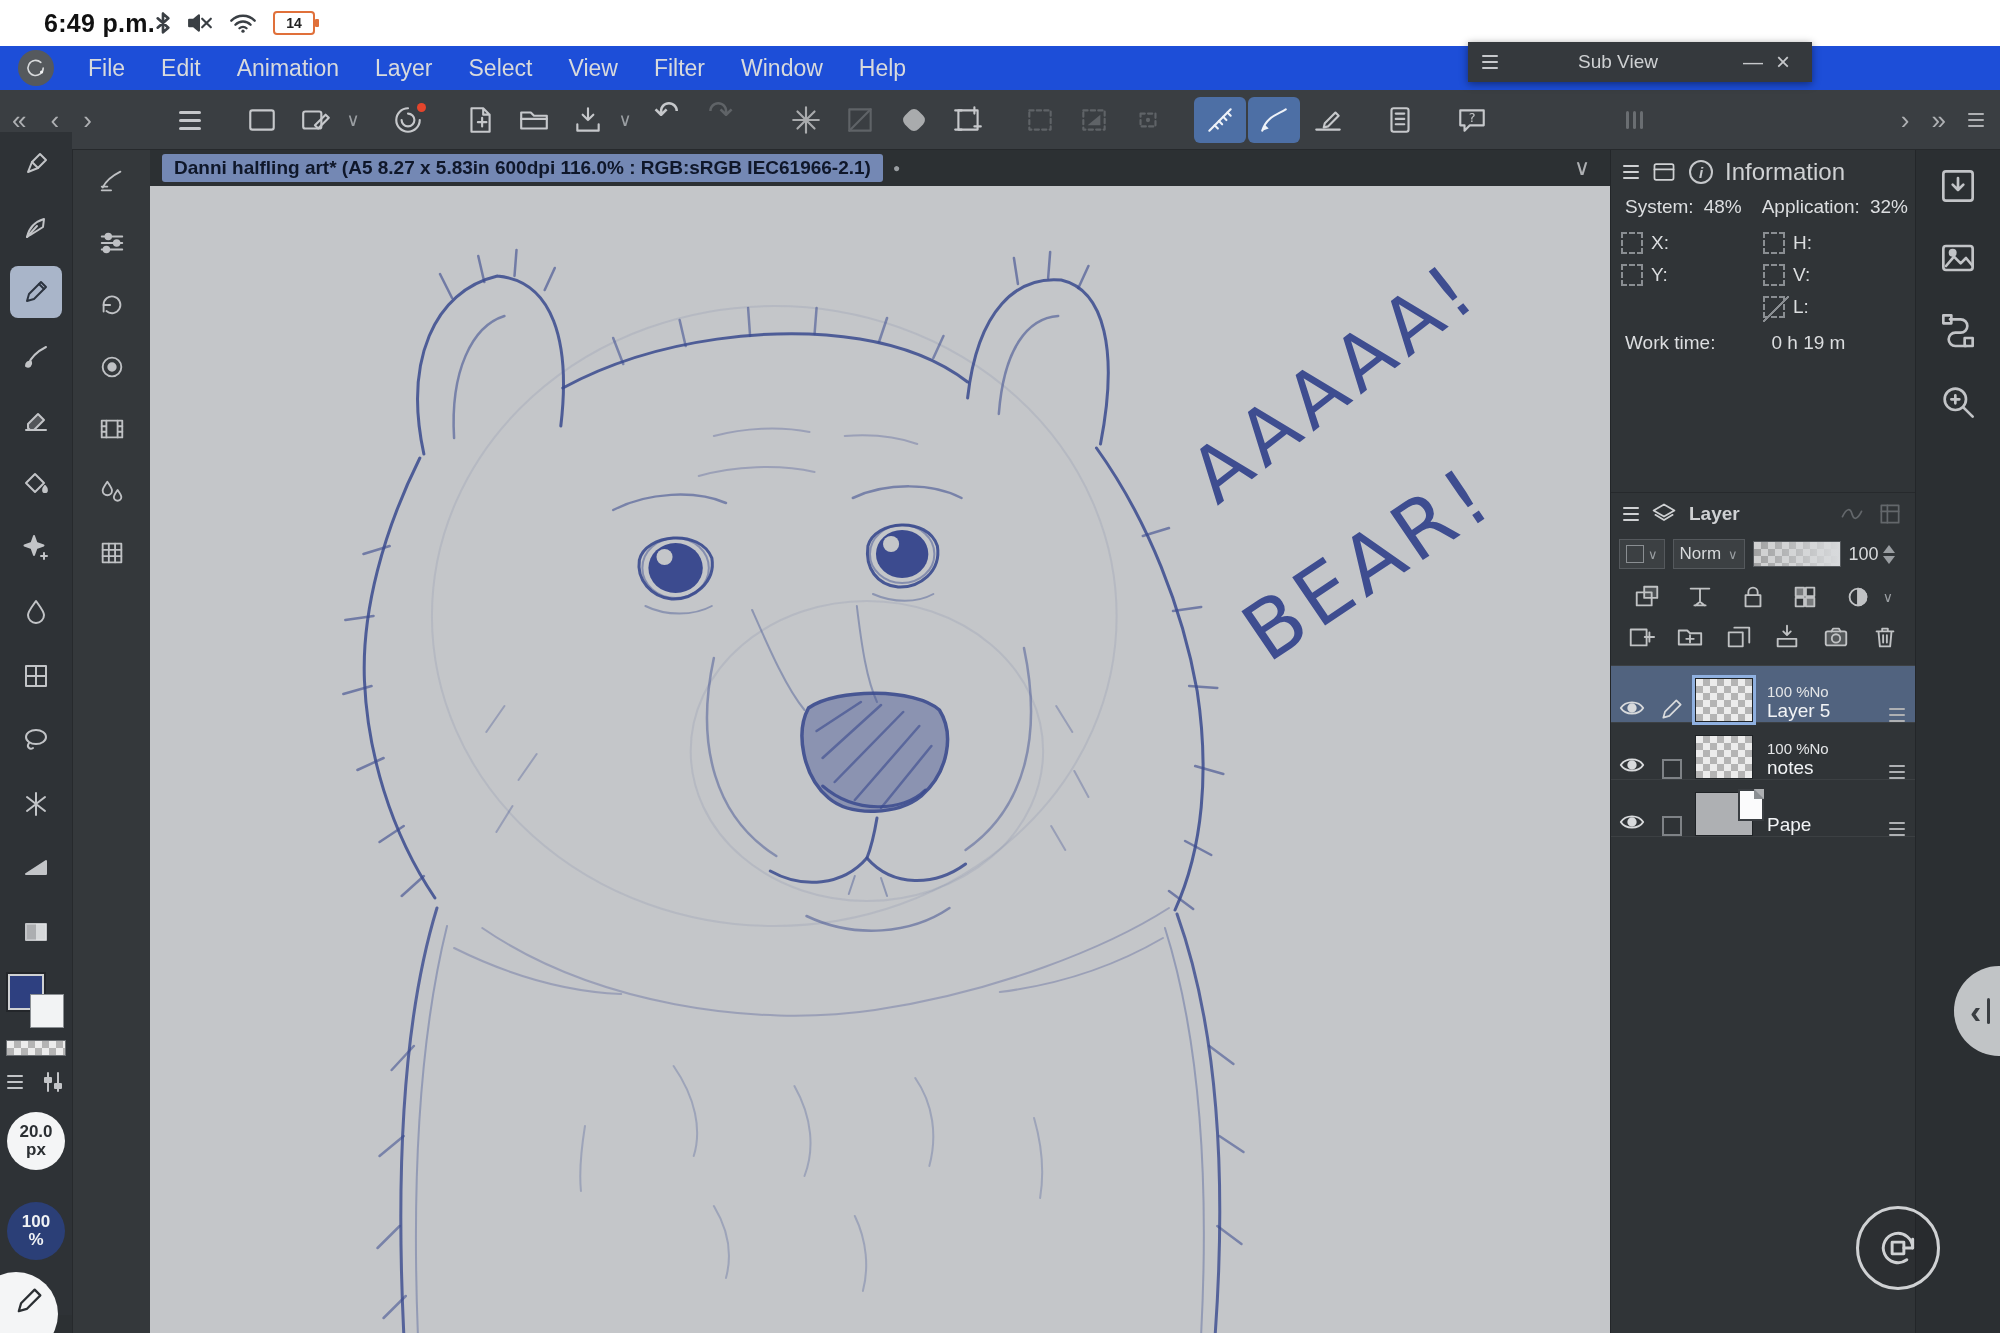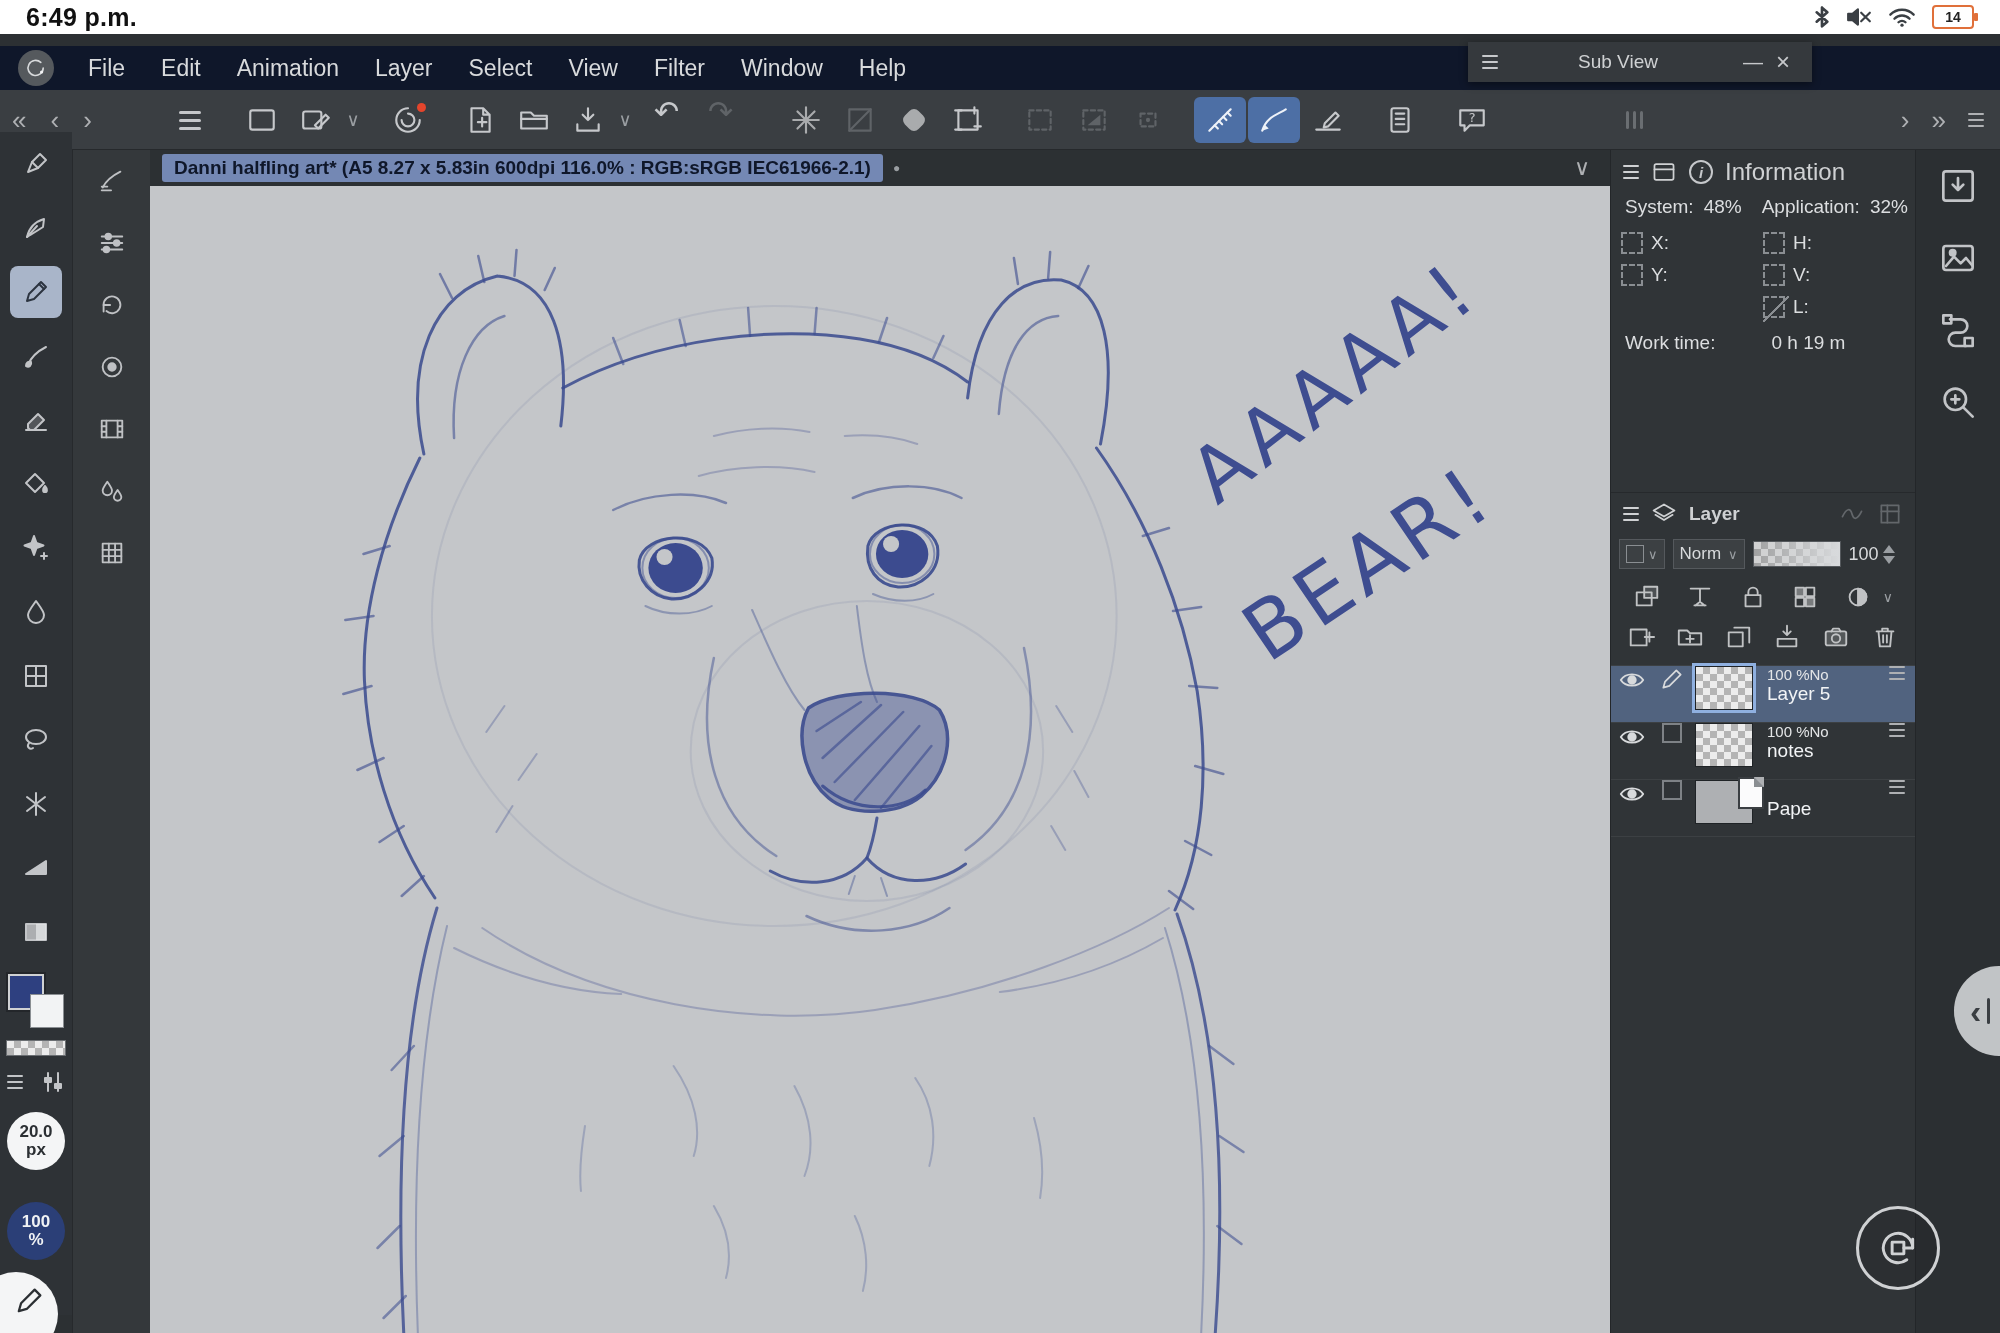--- a/index.html
+++ b/index.html
@@ -1,29 +1,29 @@
 <!DOCTYPE html>
 <html><head>
 <meta charset="utf-8">
 <style>
   *{margin:0;padding:0;box-sizing:border-box}
   html,body{background:#17191b}
   #app{position:relative;width:2000px;height:1333px;overflow:hidden;background:#2c3033;
        font-family:"Liberation Sans",sans-serif;color:#d8dadc}
   .abs{position:absolute}
   
-  .statusbar{left:0;top:0;width:2000px;height:34px;background:#ffffff;color:#111;
-             display:flex;align-items:center;justify-content:space-between;padding:0 26px}
+  .statusbar{left:0;top:0;width:2000px;height:46px;background:#ffffff;color:#111;
+             display:flex;align-items:center;padding:0 44px}
   .time{font-size:25px;font-weight:700;letter-spacing:.3px}
   .sticons{display:flex;align-items:center;gap:16px;color:#3a3f44}
   .batt{width:42px;height:24px;border:2px solid #e0703a;border-radius:4px;position:relative;
         display:flex;align-items:center;justify-content:center;font-size:14px;font-weight:700;color:#222}
   .batt::after{content:'';position:absolute;right:-6px;top:6px;width:4px;height:8px;background:#e0703a;border-radius:1px}
   
-  .menubar{left:0;top:46px;width:2000px;height:44px;background:#0f172a;display:flex;align-items:center;padding-left:18px}
+  .menubar{left:0;top:46px;width:2000px;height:44px;background:#1d4ed8;display:flex;align-items:center;padding-left:18px}
   .logo{width:36px;height:36px;border-radius:50%;background:#55595d;display:flex;align-items:center;justify-content:center;margin-right:16px;flex:0 0 auto}
   .menu-item{color:#d8dadc;font-size:23px;padding:5px 18px;border-radius:4px;cursor:default;white-space:nowrap}
   
   .toolbar{left:0;top:90px;width:2000px;height:60px;background:#3a3e42;border-bottom:1px solid #26292c}
   .tbl,.tbm,.tbr{position:absolute;top:0;height:60px;display:flex;align-items:center}
   .tbl{left:0;width:150px;gap:24px;padding-left:12px}
   .tbm{left:150px;width:1460px;gap:2px;padding-left:14px}
   .tbr{left:1610px;width:390px;padding:0 16px;justify-content:space-between}
   .tbtn{width:52px;height:46px;border-radius:6px;display:flex;align-items:center;justify-content:center;
         color:#c6c8cb;position:relative;flex:0 0 auto}
@@ -95,21 +95,21 @@
   .opslider{position:relative;width:88px;height:26px;border:1px solid #55595d;overflow:hidden}
   .opslider .fill{position:absolute;inset:0;background:linear-gradient(90deg,rgba(48,52,55,.15),#d8dadc)}
   .stepper{display:flex;align-items:center;gap:4px}
   .arrows{display:flex;flex-direction:column;gap:3px}
   .arrows .up{width:0;height:0;border-left:6px solid transparent;border-right:6px solid transparent;border-bottom:8px solid #9a9ea2}
   .arrows .dn{width:0;height:0;border-left:6px solid transparent;border-right:6px solid transparent;border-top:8px solid #9a9ea2}
   .modsrow,.actsrow{display:flex;align-items:center;justify-content:space-between;padding:8px 16px;color:#c0c2c4}
   .modsrow{padding:10px 22px 4px}
   .lchev{font-size:14px;color:#9a9ea2;margin-left:-14px}
   .llist{margin-top:6px;border-top:1px solid #3c4043}
-  .lrow{display:flex;align-items:flex-start;height:57px;border-bottom:1px solid #3c4043;padding:0 4px;gap:6px;position:relative}
+  .lrow{display:flex;align-items:flex-end;height:57px;border-bottom:1px solid #3c4043;padding:0 4px;gap:6px;position:relative}
   .lrow.sel{background:#51637f}
   .lcell{width:34px;display:flex;align-items:center;justify-content:center;color:#d8dadc;flex:0 0 auto}
   .cbox{width:20px;height:20px;border:2px solid #7e8286;background:#2f3336}
   .lthumb{width:58px;height:44px;flex:0 0 auto;position:relative;border:1px solid #1f2326}
   .lthumb.selth{outline:3px solid #8fb0e0}
   .lthumb.paperth{background:#aeb0b3}
   .papericon{position:absolute;right:-12px;top:-4px;width:26px;height:32px;background:#fbfbfc;border:2px solid #3a3e42}
   .papericon::after{content:'';position:absolute;right:-2px;top:-2px;border-style:solid;border-width:0 10px 10px 0;
                     border-color:transparent #aeb0b3 #8a8e92 transparent}
   .ltext{display:flex;flex-direction:column;justify-content:center;line-height:1.15;overflow:hidden;flex:1;padding-left:8px}

